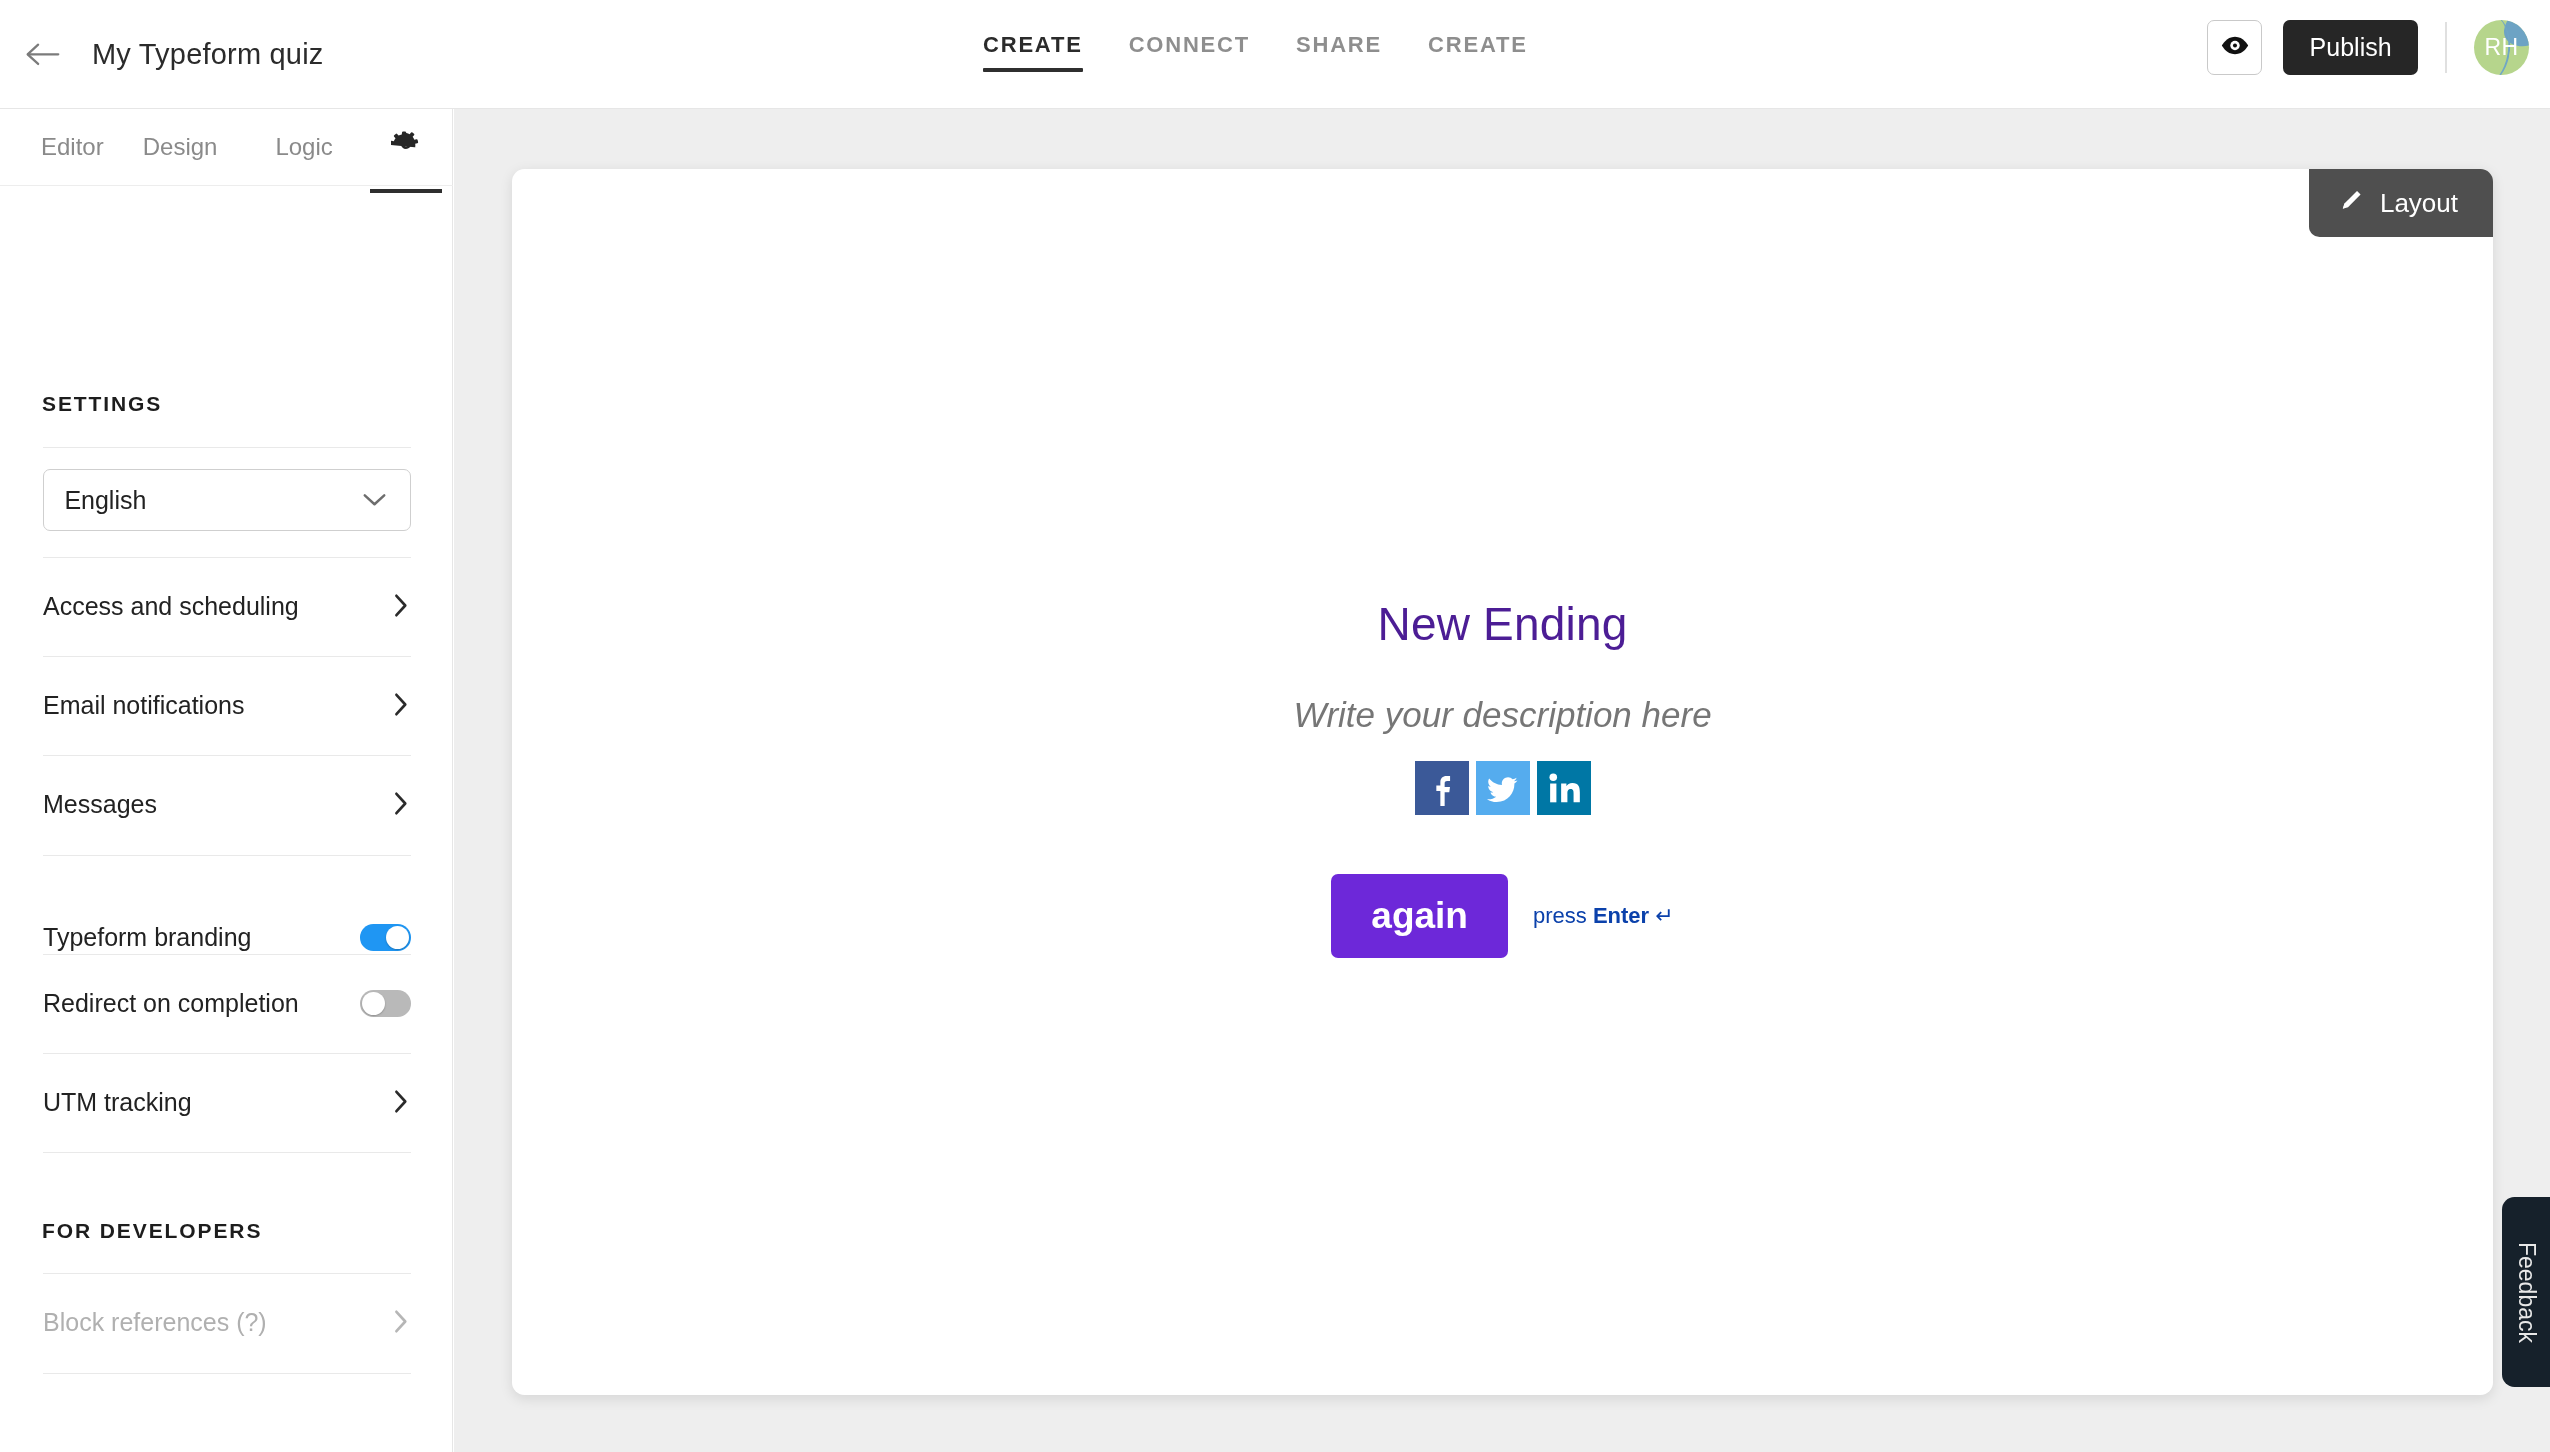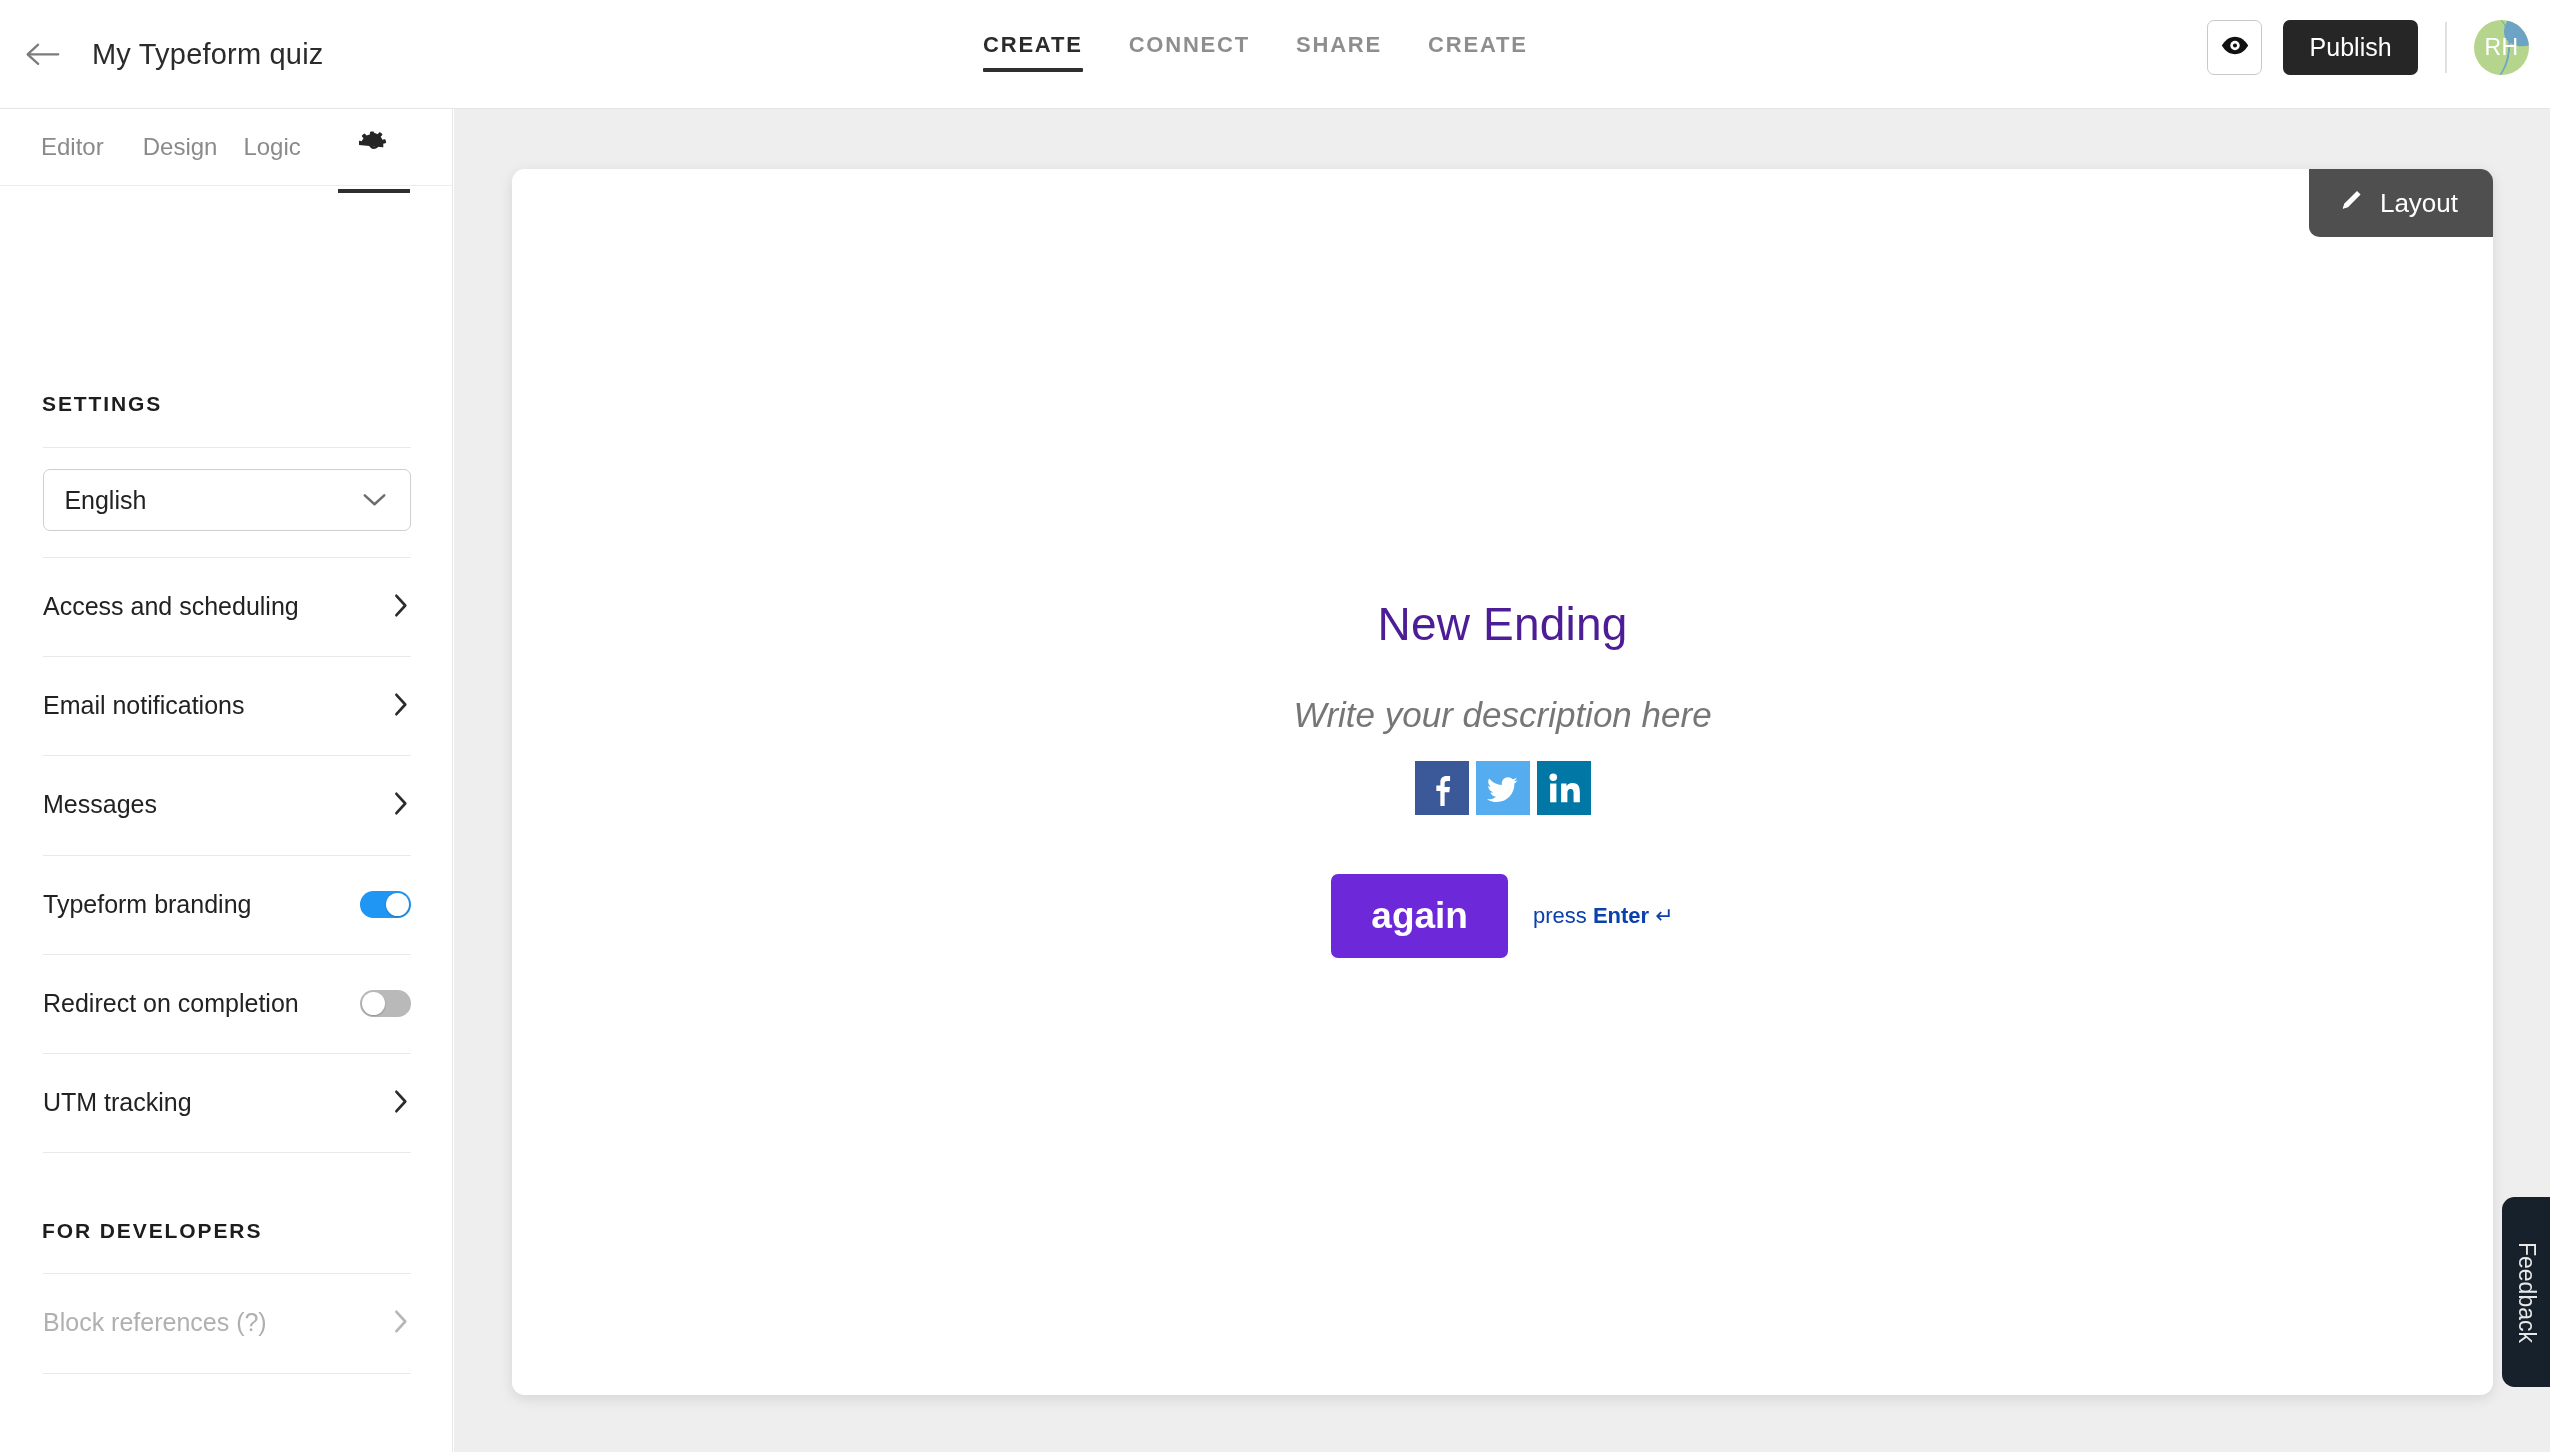--- a/index.html
+++ b/index.html
@@ -87,21 +87,21 @@
   .side-tabs{
     position:absolute; left:0; top:0; width:453px; height:77px;
     display:flex; align-items:center; border-bottom:0.9px solid #ededed;
   }
   .side-tab{
     font-size:24px; color:#8a8a8a; cursor:pointer;
     position:relative; height:92px; display:flex; align-items:center;
   }
   .side-tab:nth-child(1){ margin-left:41px; }
   .side-tab:nth-child(2){ margin-left:39px; }
-  .side-tab:nth-child(3){ margin-left:26px; }
+  .side-tab:nth-child(3){ margin-left:58px; }
   .side-tab.gear{ margin-left:44px; width:58px; justify-content:center; }
   .side-tab.active::after{
     content:""; position:absolute; left:-7px; right:-7px; bottom:0;
     height:4.4px; background:#2f2f2f;
   }
 
   .section-label{
     position:absolute; left:42px;
     font-size:21px; font-weight:bold; letter-spacing:1.9px; color:#1d1d1d;
   }
@@ -311,21 +311,21 @@
     <span class="label">Messages</span>
     <span class="chev-r">
       <svg width="17.7" height="25" viewBox="0 0 20 28">
         <path d="M5 3 L15 14 L5 25" fill="none" stroke="#2b2b2b" stroke-width="3" stroke-linecap="round" stroke-linejoin="round"></path>
       </svg>
     </span>
   </div>
 
   <div class="divider" style="top:746px"></div>
 
-  <div class="row" style="top:746px">
+  <div class="row" style="top:779px">
     <span class="label">Typeform branding</span>
     <span class="toggle on">
       <span class="knob"></span>
     </span>
   </div>
 
   <div class="divider" style="top:845px"></div>
 
   <div class="row" style="top:845px">
     <span class="label">Redirect on completion</span>

